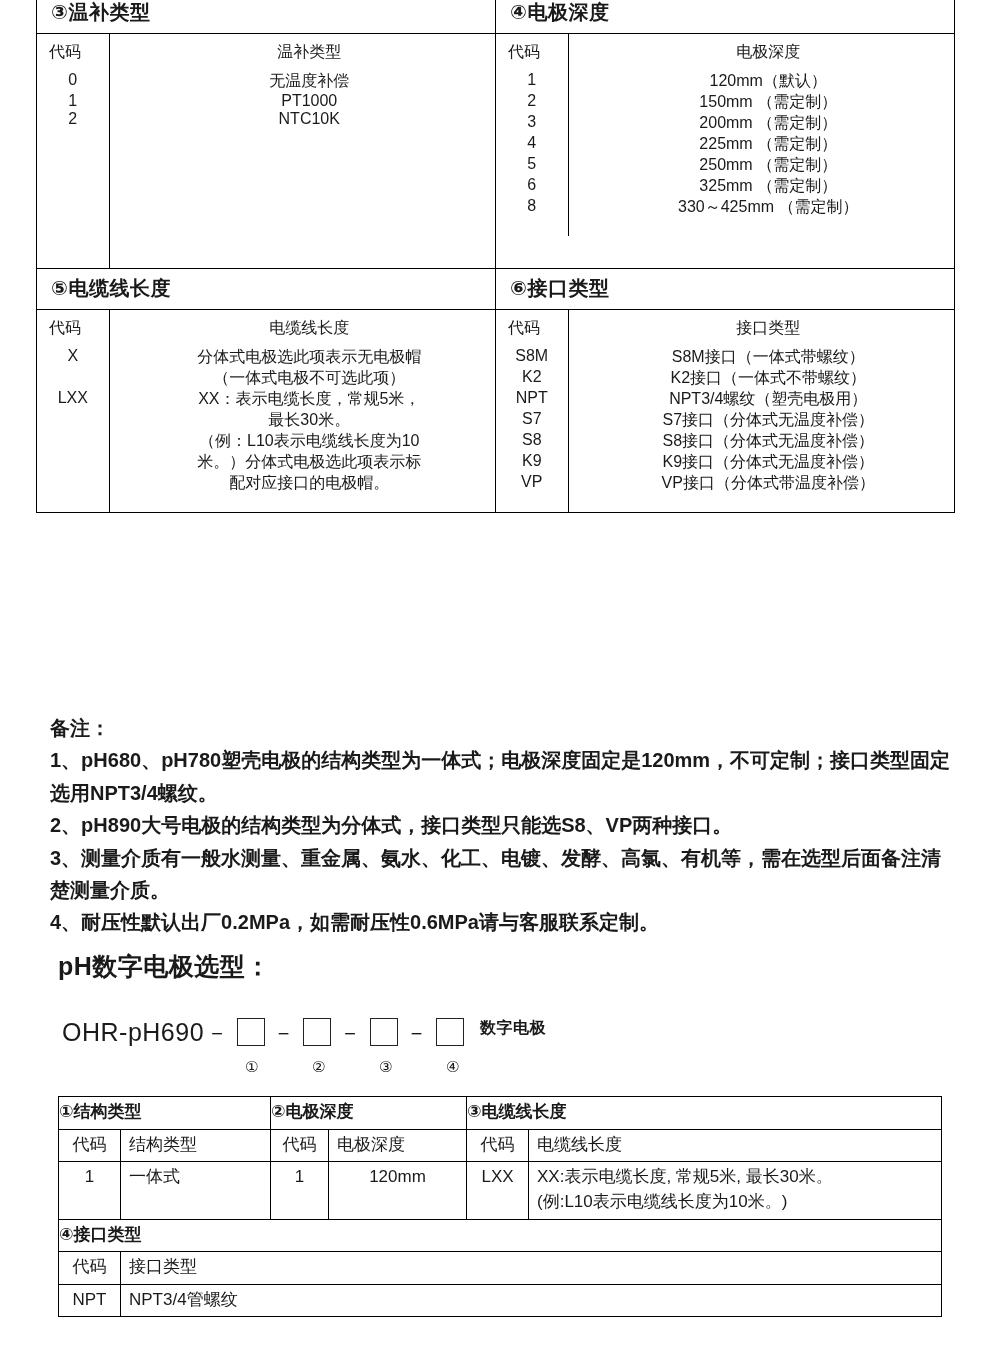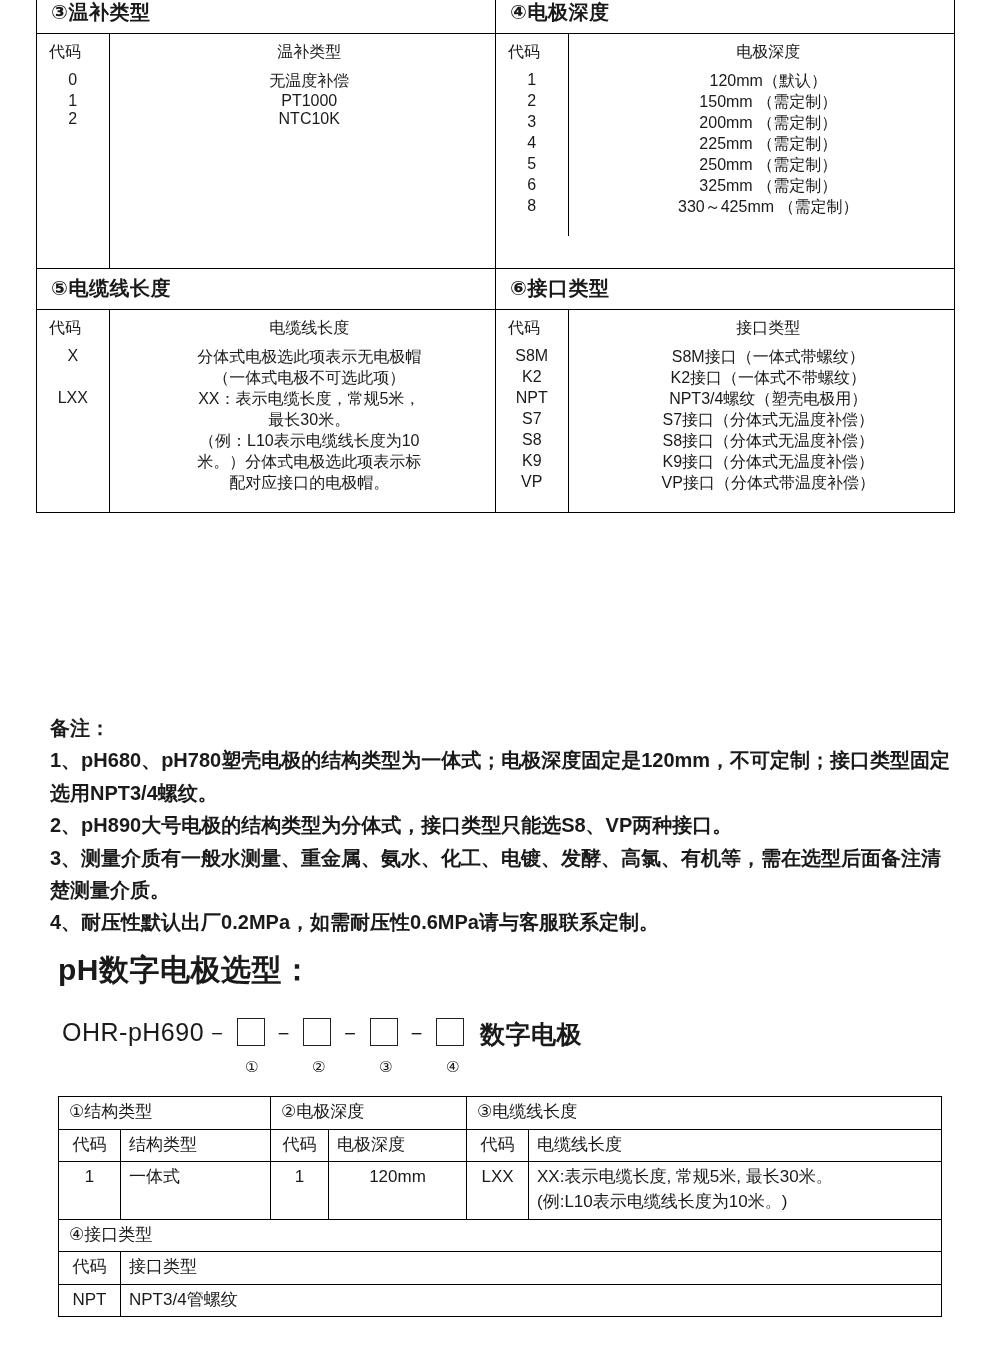--- a/index.html
+++ b/index.html
@@ -91,21 +91,21 @@
   }
   .notes .nline {
     white-space: normal;
   }
 
   
   .sec-title {
     position: absolute;
     left: 58px;
     top: 950px;
-    font-size: 30px;
+    font-size: 25px;
     font-weight: bold;
     letter-spacing: 0.5px;
   }
   .model-line {
     position: absolute;
     left: 62px;
     top: 1018px;
     display: flex;
     align-items: flex-start;
     font-size: 25px;
@@ -122,21 +122,21 @@
     margin: 0 6px;
     vertical-align: middle;
   }
   .dash {
     margin: 0 2px;
     font-size: 22px;
   }
   .model-tail {
     font-weight: bold;
     margin-left: 10px;
-    font-size: 25px;
+    font-size: 16px;
   }
   .circnums {
     position: absolute;
     top: 1058px;
     left: 62px;
     width: 500px;
     font-size: 15px;
   }
   .circnums span {
     position: absolute;
@@ -152,22 +152,22 @@
     table-layout: fixed;
   }
   .btm-table td {
     border: 1px solid #000;
     font-size: 17px;
     padding: 3px 8px 4px 8px;
     vertical-align: top;
     line-height: 1.45;
   }
   .btm-table td.hd {
-    font-weight: normal;
-    padding-left: 10px;
+    font-weight: bold;
+    padding-left: 0;
     margin-left: 48px;
   }
   .btm-table td.ctr {
     text-align: center;
   }
 </style>
 </head>
 <body>
 
 <div class="page">

